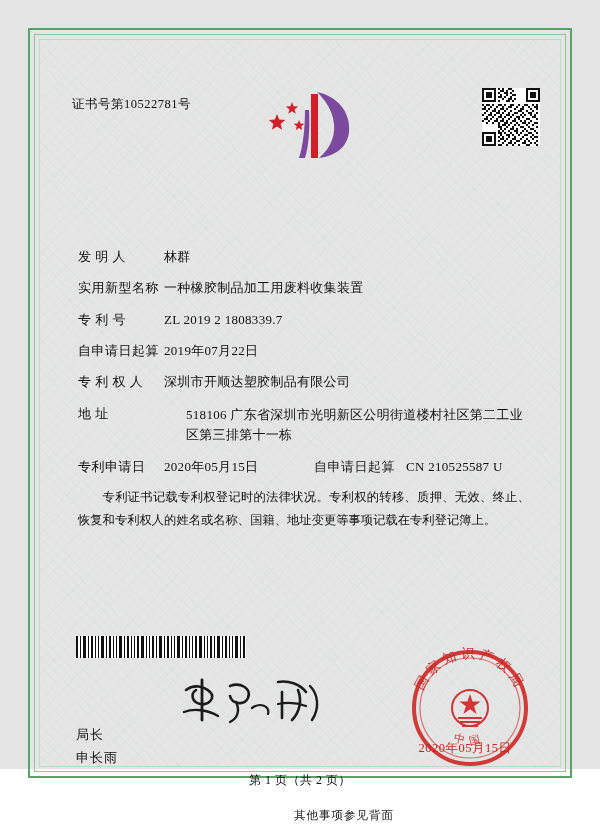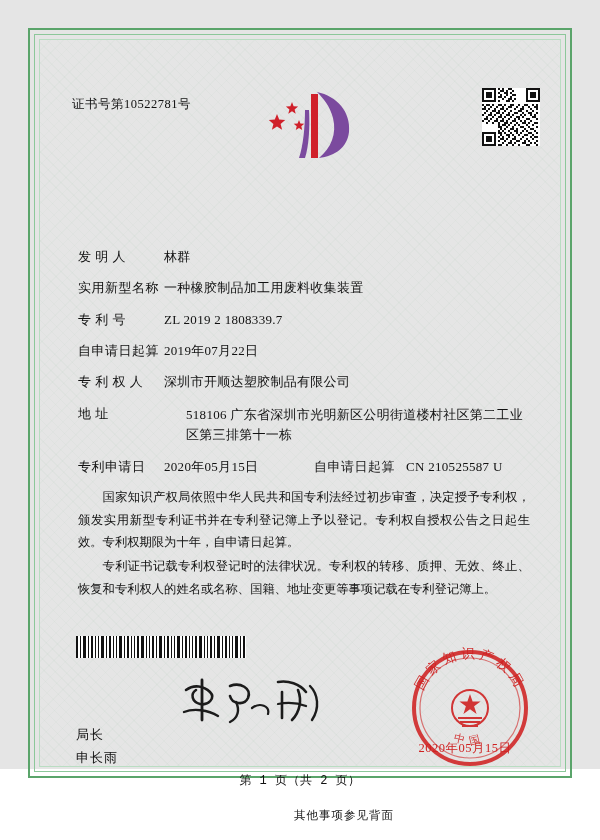--- a/index.html
+++ b/index.html
@@ -201,21 +201,20 @@
 
   
   .page-no {
     position: absolute;
     left: 0; top: 772px;
     width: 600px;
     text-align: center;
     font-size: 12px;
     color: #111;
     letter-spacing: 0.5px;
-    font-family: Liberation Mono, monospace;
   }
   .footnote {
     position: absolute;
     left: 0; top: 808px;
     width: 600px;
     text-align: center;
     font-size: 11.5px;
     color: #222;
     letter-spacing: 1px;
     margin-left: 44px;
@@ -491,21 +490,20 @@
     <div class="field-row two-col">
       <div class="f-label">专利申请日</div>
       <div class="f-value serifnum col1-value">2020年05月15日</div>
       <div class="col2-label">自申请日起算</div>
       <div class="f-value serifnum">CN 210525587 U</div>
     </div>
 
   </div>
 
   <div class="body-text">
-    <p>国家知识产权局依照中华人民共和国专利法经过初步审查，决定授予专利权，颁发实用新型专利证书并在专利登记簿上予以登记。专利权自授权公告之日起生效。专利权期限为十年，自申请日起算。</p>
     <p>专利证书记载专利权登记时的法律状况。专利权的转移、质押、无效、终止、恢复和专利权人的姓名或名称、国籍、地址变更等事项记载在专利登记簿上。</p>
   </div>
 
   <div class="barcode">
     <svg width="170" height="22" viewBox="0 0 170 22" shape-rendering="crispEdges">
       <rect width="170" height="22" fill="#ffffff"></rect>
       <g fill="#111111">
         <rect x="0" y="0" width="2" height="22"></rect>
           <rect x="4" y="0" width="1" height="22"></rect>
         <rect x="7" y="0" width="3" height="22"></rect>

